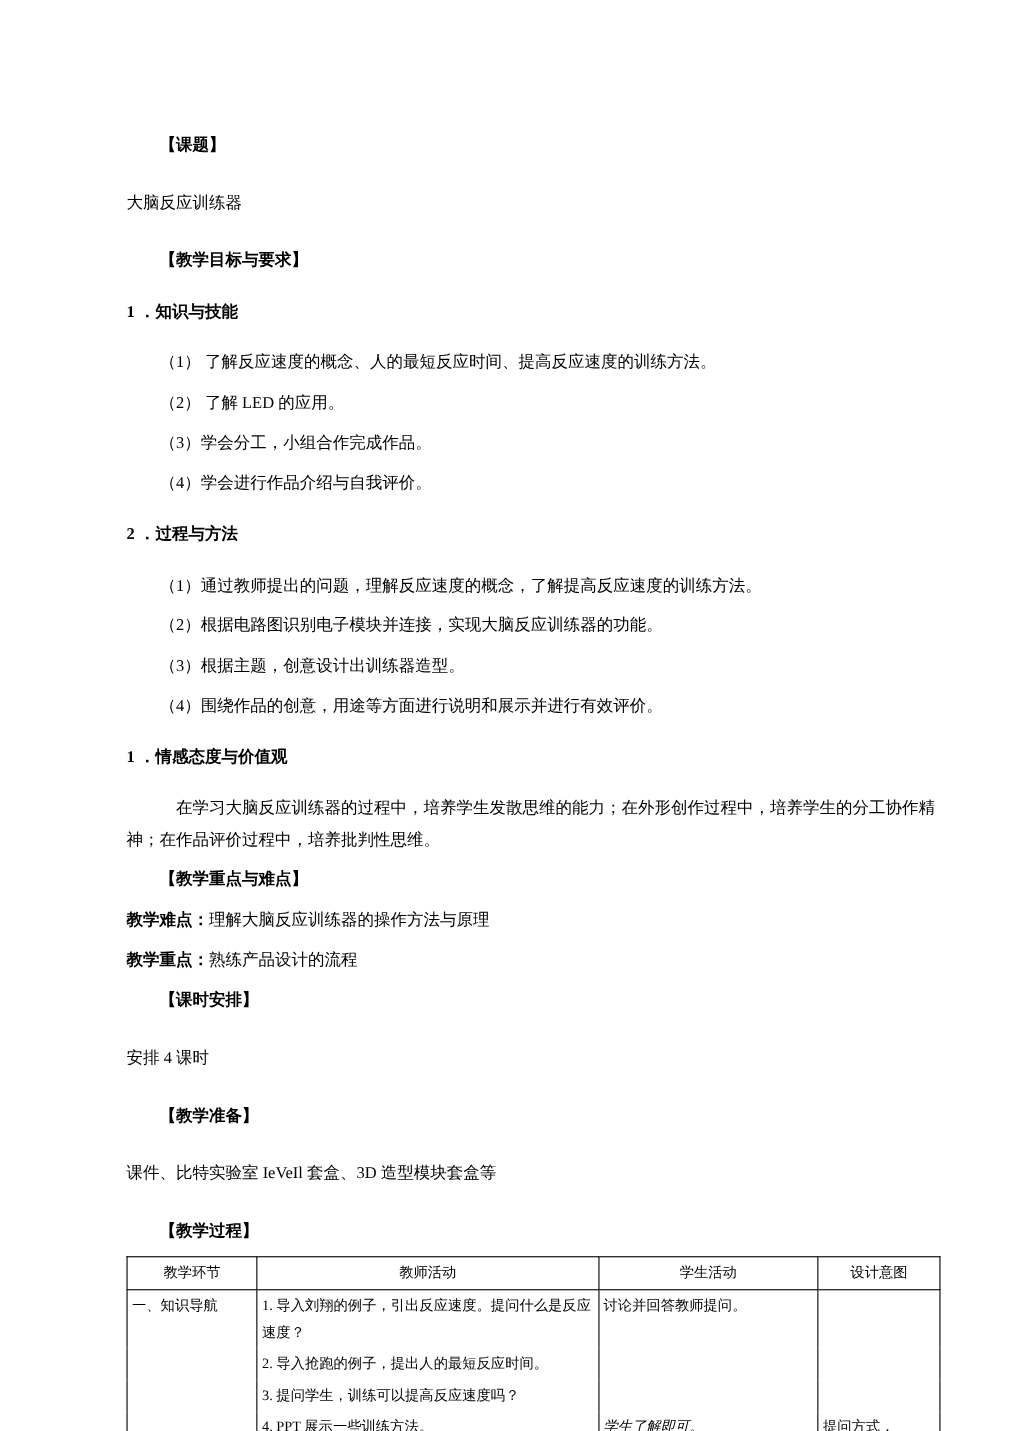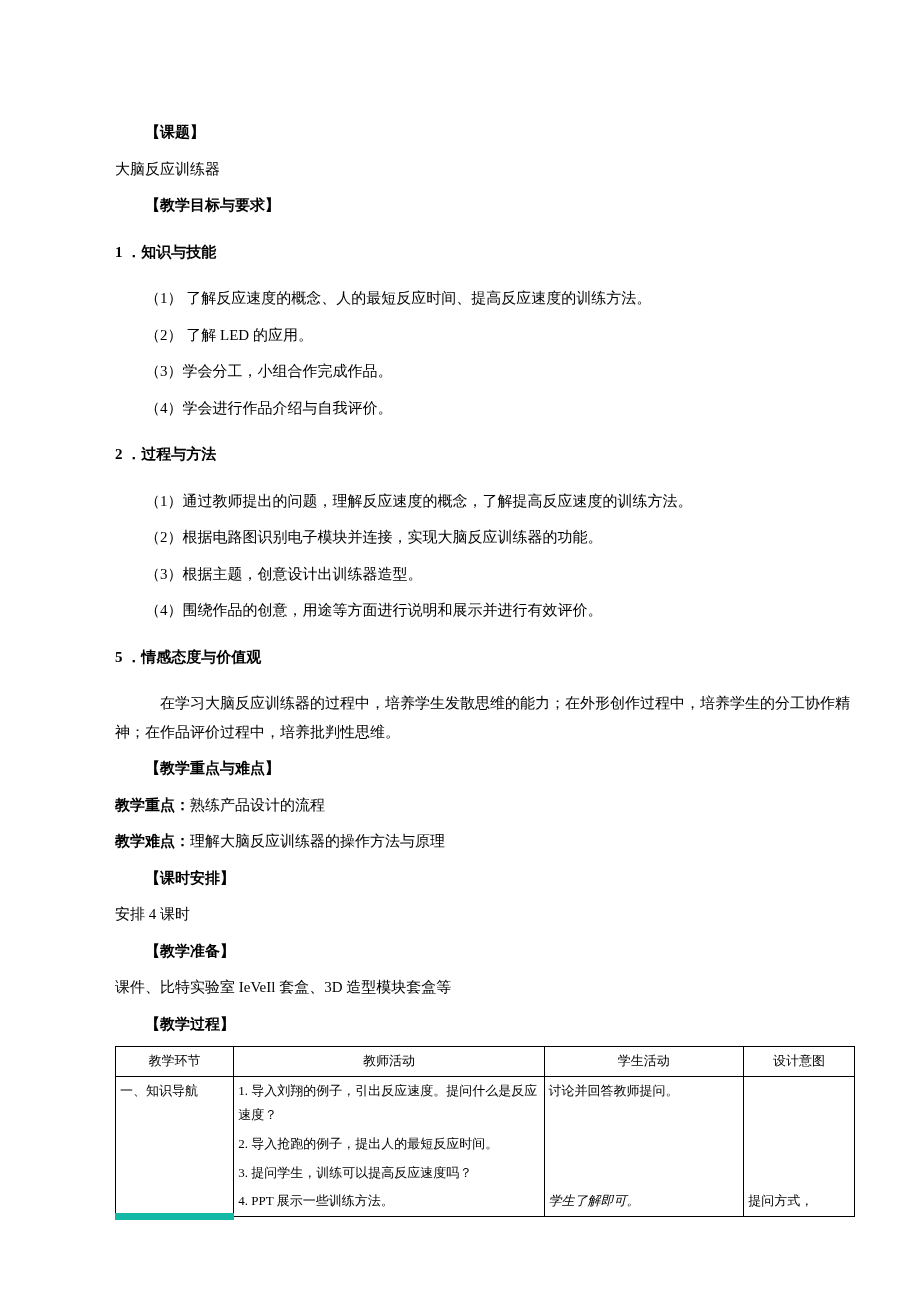--- a/index.html
+++ b/index.html
@@ -16,21 +16,21 @@
     min-height: 1301px;
     padding: 110px 65px 60px 115px;
     box-sizing: border-box;
   }
   .section-head {
     font-weight: bold;
     text-indent: 2em;
     margin: 8px 0;
   }
   .subtitle-line {
-    margin: 8px 0;
+    margin: 24px 0;
   }
   .numbered-head {
     font-weight: bold;
     margin: 18px 0;
   }
   .indent-line {
     text-indent: 2em;
     margin: 8px 0;
   }
   .para-line {
@@ -79,31 +79,31 @@
   <div class="indent-line">（2） 了解 LED 的应用。</div>
   <div class="indent-line">（3）学会分工，小组合作完成作品。</div>
   <div class="indent-line">（4）学会进行作品介绍与自我评价。</div>
 
   <div class="numbered-head">2 ．过程与方法</div>
   <div class="indent-line">（1）通过教师提出的问题，理解反应速度的概念，了解提高反应速度的训练方法。</div>
   <div class="indent-line">（2）根据电路图识别电子模块并连接，实现大脑反应训练器的功能。</div>
   <div class="indent-line">（3）根据主题，创意设计出训练器造型。</div>
   <div class="indent-line">（4）围绕作品的创意，用途等方面进行说明和展示并进行有效评价。</div>
 
-  <div class="numbered-head">5 ．情感态度与价值观</div>
+  <div class="numbered-head">1 ．情感态度与价值观</div>
   <div class="para-line" style="text-indent:3em;">
     <span>在学习大脑反应训练器的过程中，培养学生发散思维的能力；在外形创作过程中，培养学生的分工协作精神；在作品评价过程中，培养批判性思维。</span>
   </div>
 
   <div class="section-head">【教学重点与难点】</div>
   <div class="prefix-line">
-    <span class="bold">教学重点：</span><span>熟练产品设计的流程</span>
+    <span class="bold">教学难点：</span><span>理解大脑反应训练器的操作方法与原理</span>
   </div>
   <div class="prefix-line">
-    <span class="bold">教学难点：</span><span>理解大脑反应训练器的操作方法与原理</span>
+    <span class="bold">教学重点：</span><span>熟练产品设计的流程</span>
   </div>
 
   <div class="section-head">【课时安排】</div>
   <div class="subtitle-line">安排 4 课时</div>
 
   <div class="section-head">【教学准备】</div>
   <div class="subtitle-line">课件、比特实验室 IeVeIl 套盒、3D 造型模块套盒等</div>
 
   <div class="section-head">【教学过程】</div>
 

